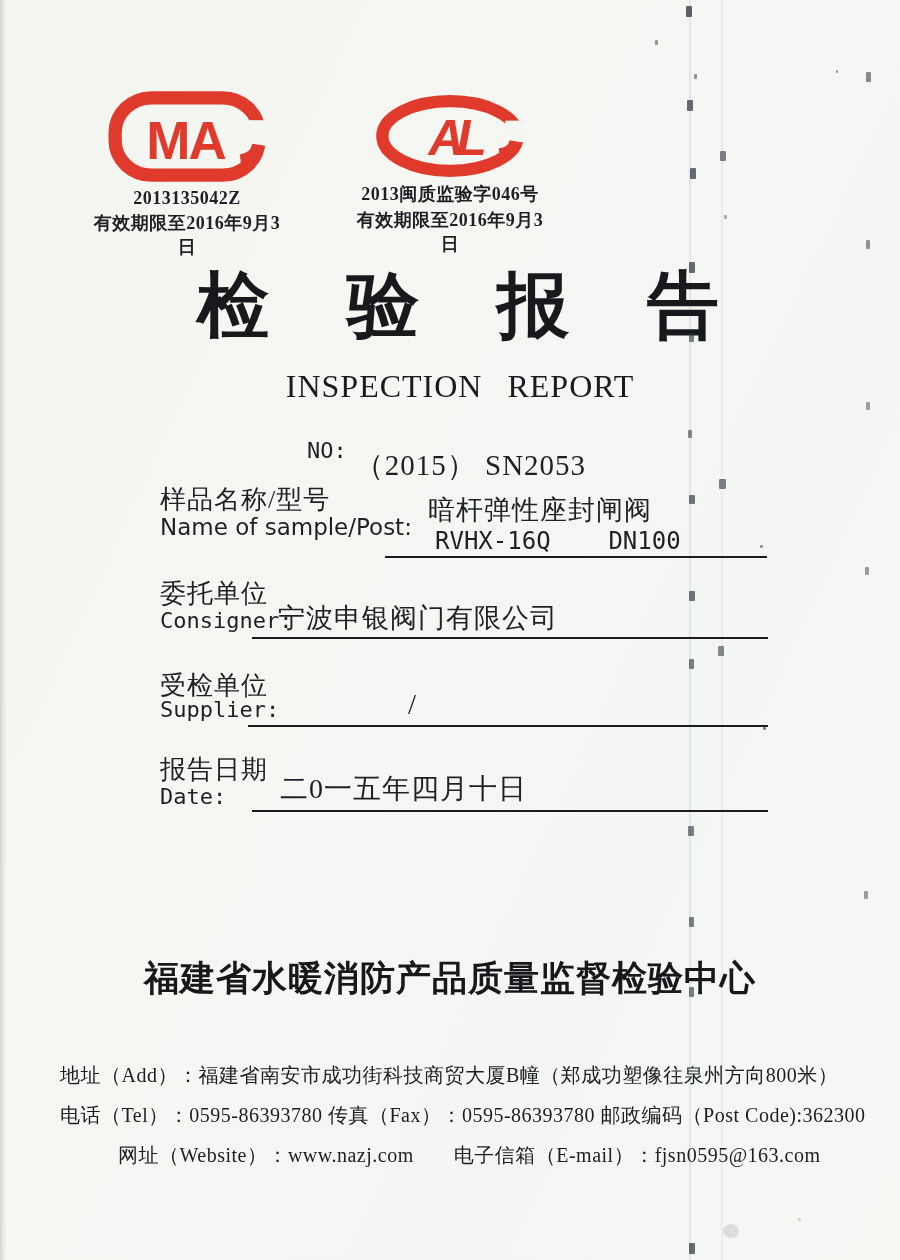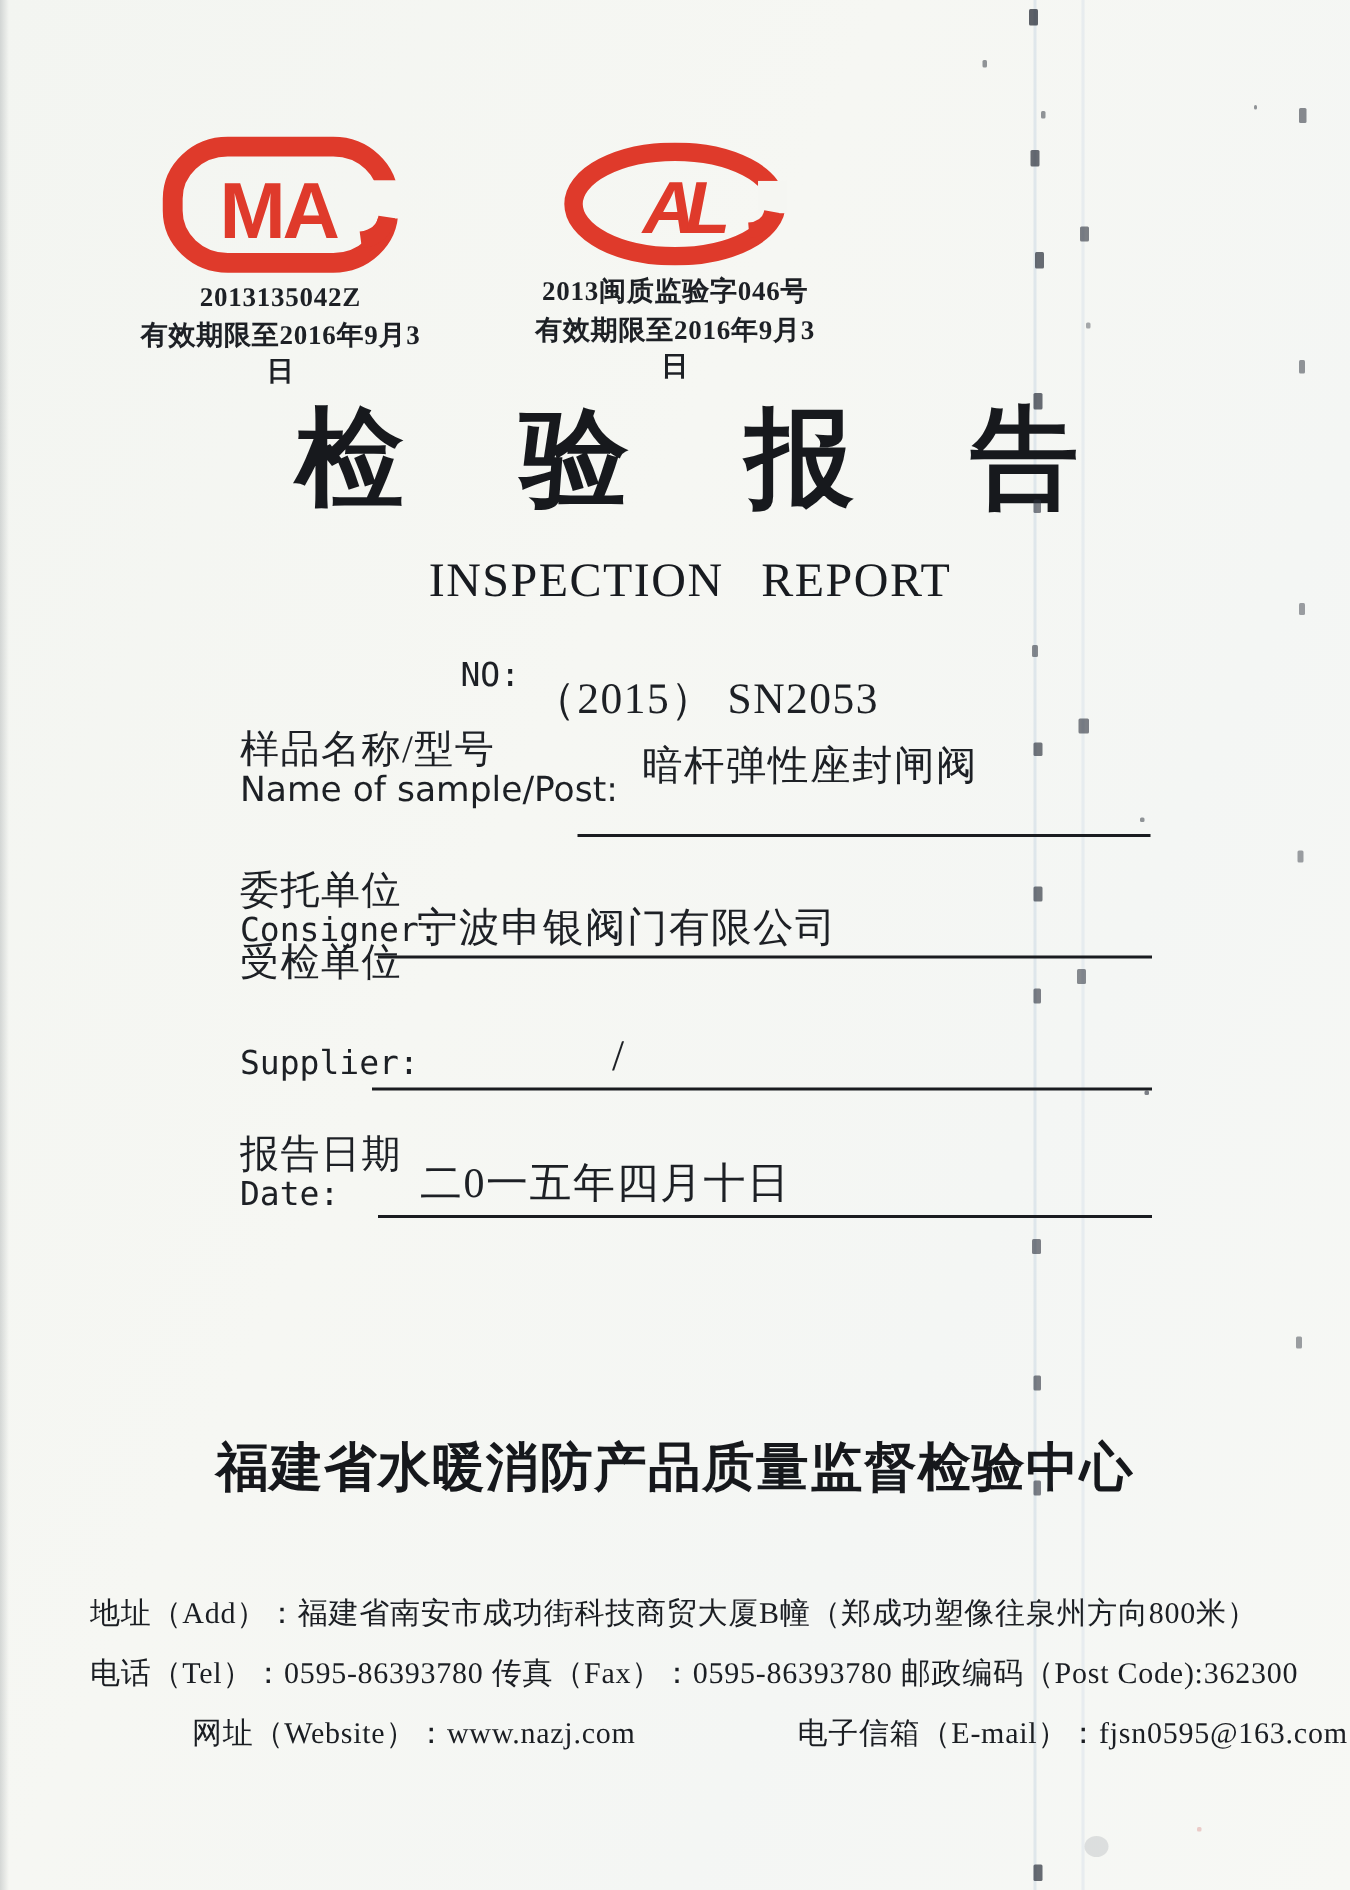--- a/index.html
+++ b/index.html
@@ -38,21 +38,21 @@
   .fld-value{position:absolute;font-size:27px;letter-spacing:1px;}
   .fld-value.mono{font-family:"DejaVu Sans Mono","Liberation Mono",monospace;font-size:24px;white-space:pre;letter-spacing:0;}
   .rule{position:absolute;height:2px;background:#1a1c20;}
 
   .issuer{position:absolute;left:0;top:955px;width:900px;text-align:center;
         font-size:35px;font-weight:bold;letter-spacing:1px;color:#16181c;}
 
   .footer-line{position:absolute;font-size:20px;letter-spacing:.5px;color:#1b1e23;}
   .footer-l1{left:60px;top:1062px;}
   .footer-l2{left:60px;top:1102px;}
-  .footer-l3{left:128px;top:1142px;display:flex;gap:108px;}
+  .footer-l3{left:118px;top:1142px;display:flex;gap:40px;}
 </style>
 </head>
 <body>
 
 <div class="page">
   <div class="edge-shadow-left"></div>
   <div class="scanline l1"></div>
   <div class="scanline l2"></div>
 
   <div class="cert cert-cma">
@@ -85,28 +85,29 @@
   </div>
   <div class="title-en">INSPECTION REPORT</div>
 
   <div class="report-no">
     <span class="no-label">NO:</span><span class="no-value">（2015） SN2053</span>
   </div>
 
   <div class="fld-label-zh" style="top:482px;">样品名称/型号</div>
   <div class="fld-label-en sans" style="top:514px;">Name of sample/Post:</div>
   <div class="fld-value" style="left:428px;top:492px;">暗杆弹性座封闸阀</div>
+  <div class="fld-value mono" style="left:435px;top:527px;">RVHX-16Q    DN100</div>
   <div class="rule" style="left:385px;top:556px;width:382px;"></div>
 
   <div class="fld-label-zh" style="top:576px;">委托单位</div>
   <div class="fld-label-en" style="top:608px;">Consigner:</div>
   <div class="fld-value" style="left:278px;top:600px;">宁波申银阀门有限公司</div>
   <div class="rule" style="left:252px;top:637px;width:516px;"></div>
 
-  <div class="fld-label-zh" style="top:624px;">受检单位</div>
+  <div class="fld-label-zh" style="top:668px;">受检单位</div>
   <div class="fld-label-en" style="top:697px;">Supplier:</div>
   <div class="fld-value" style="left:408px;top:688px;font-size:29px;">/</div>
   <div class="rule" style="left:248px;top:725px;width:520px;"></div>
 
   <div class="fld-label-zh" style="top:752px;">报告日期</div>
   <div class="fld-label-en" style="top:784px;">Date:</div>
   <div class="fld-value" style="left:280px;top:770px;font-size:28px;text-align:center;">二0一五年四月十日</div>
   <div class="rule" style="left:252px;top:810px;width:516px;"></div>
 
   <div class="issuer">福建省水暖消防产品质量监督检验中心</div>

